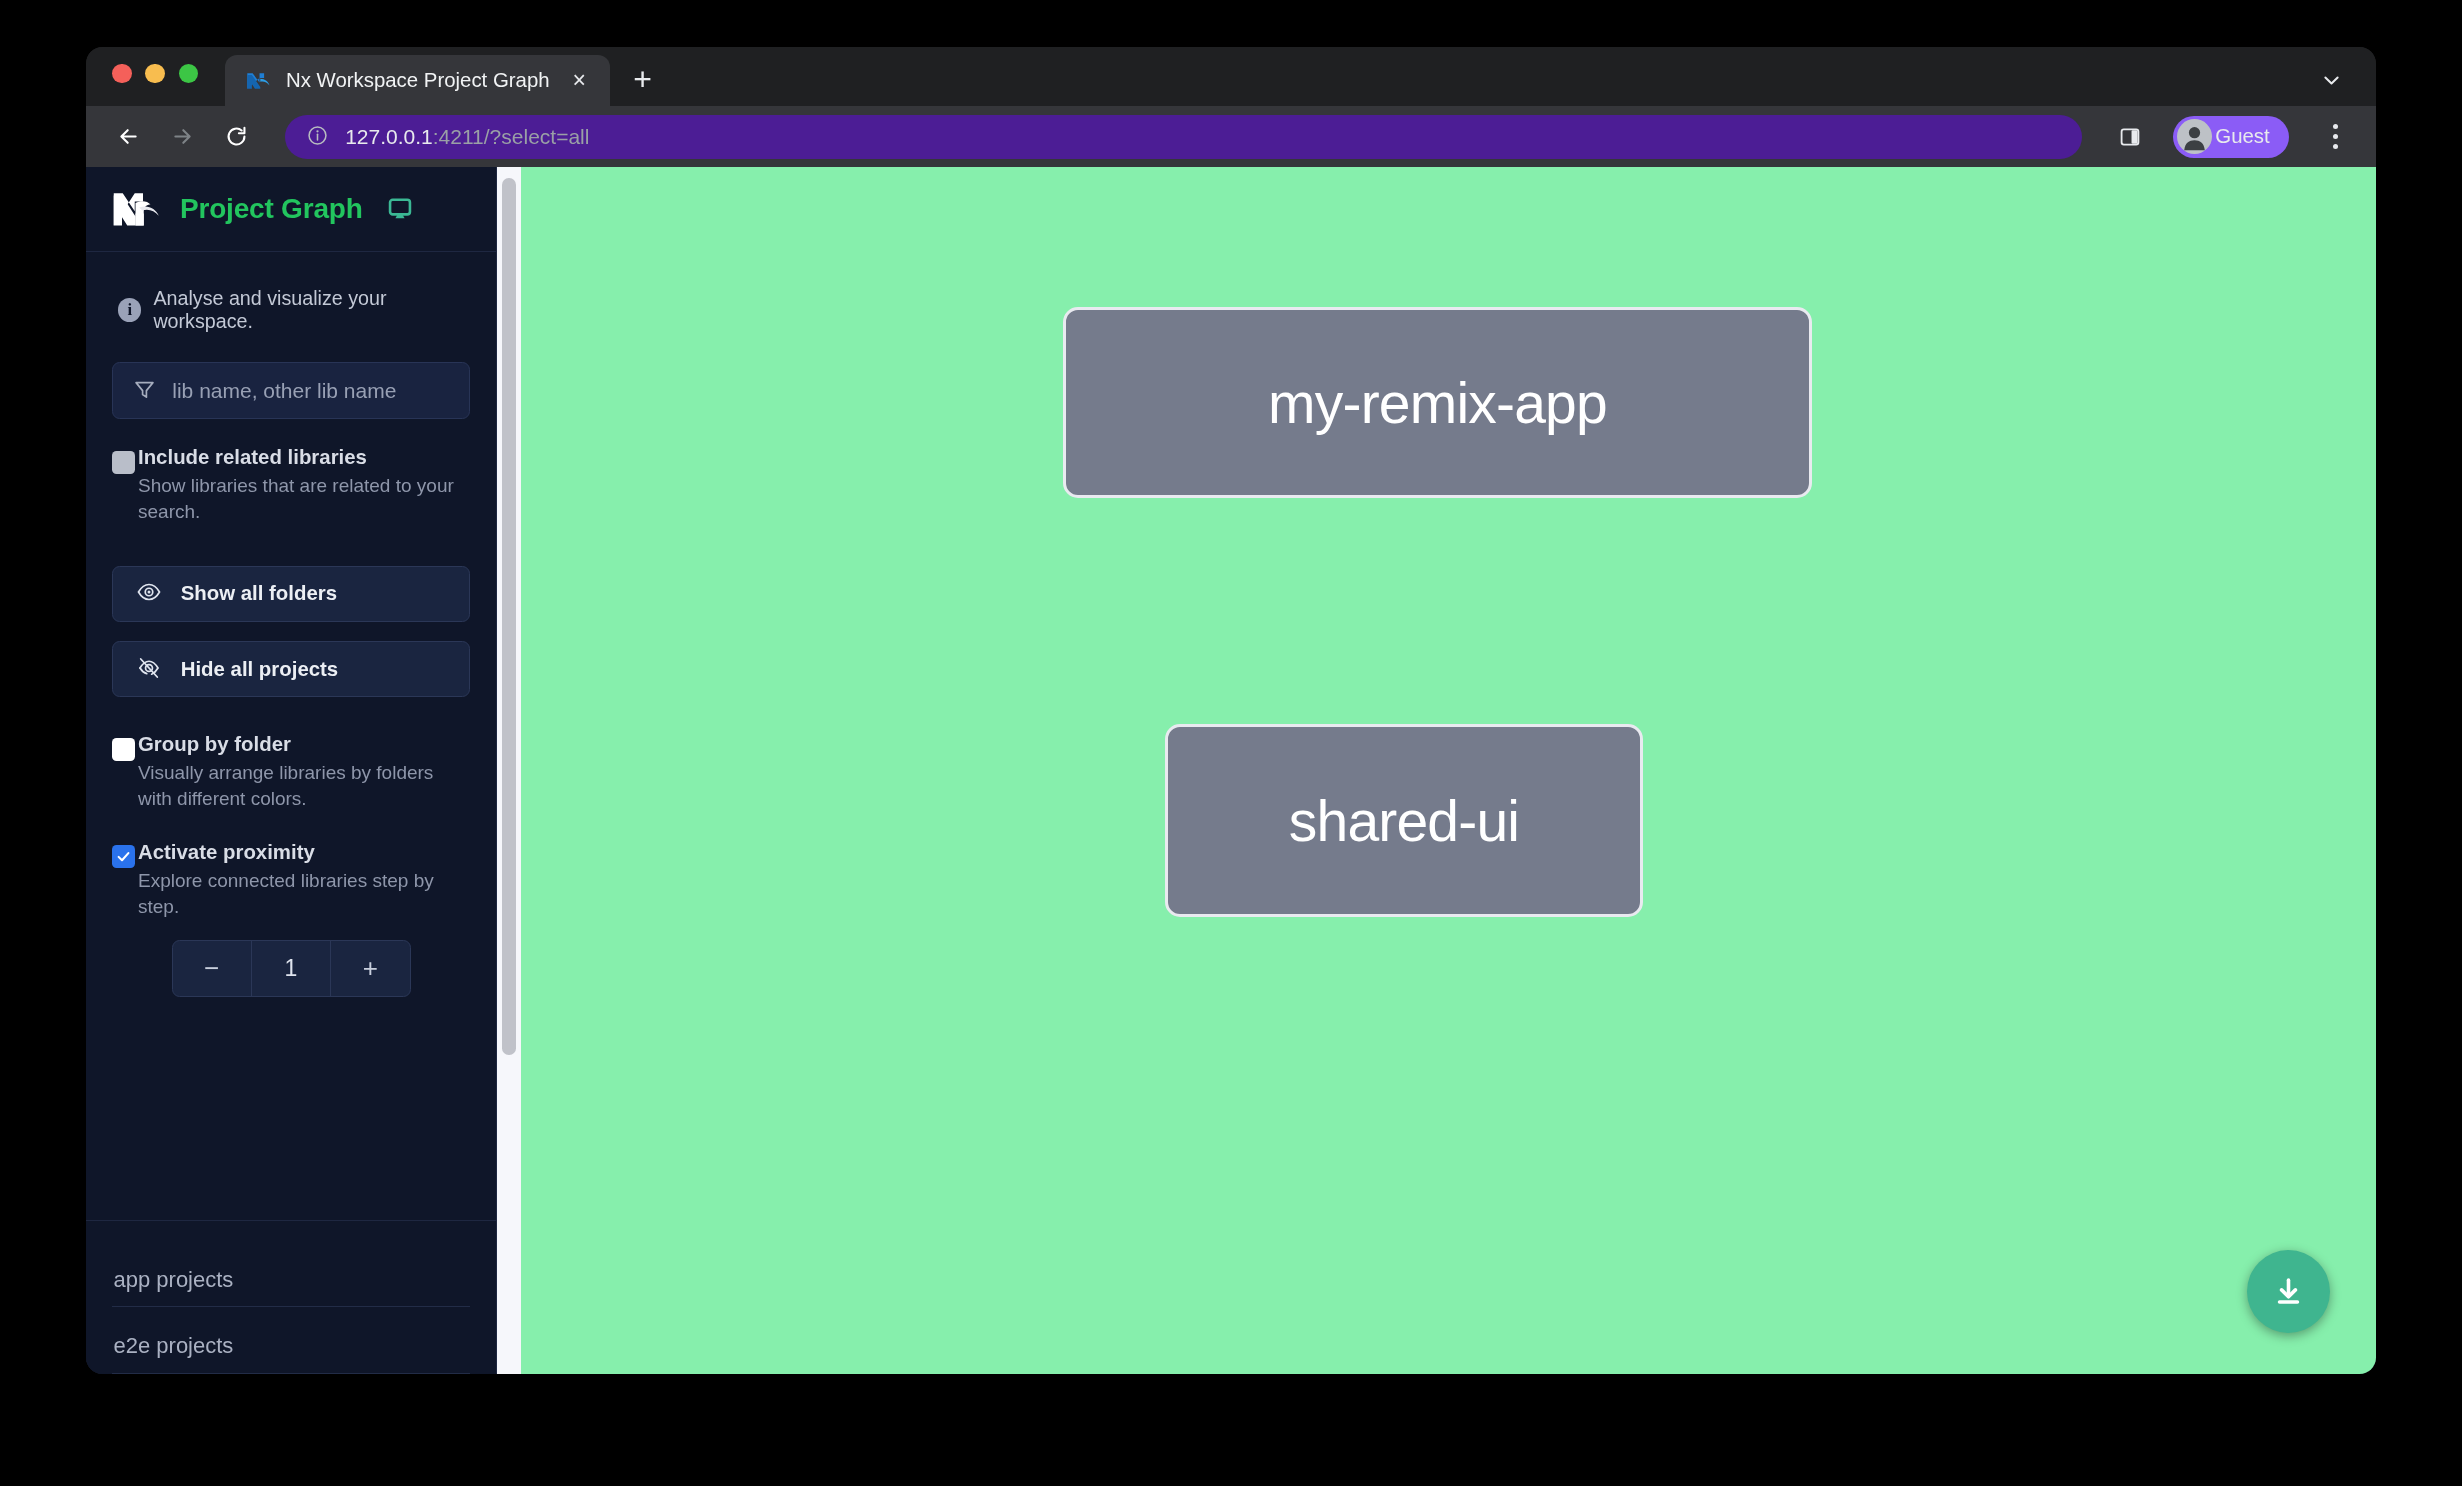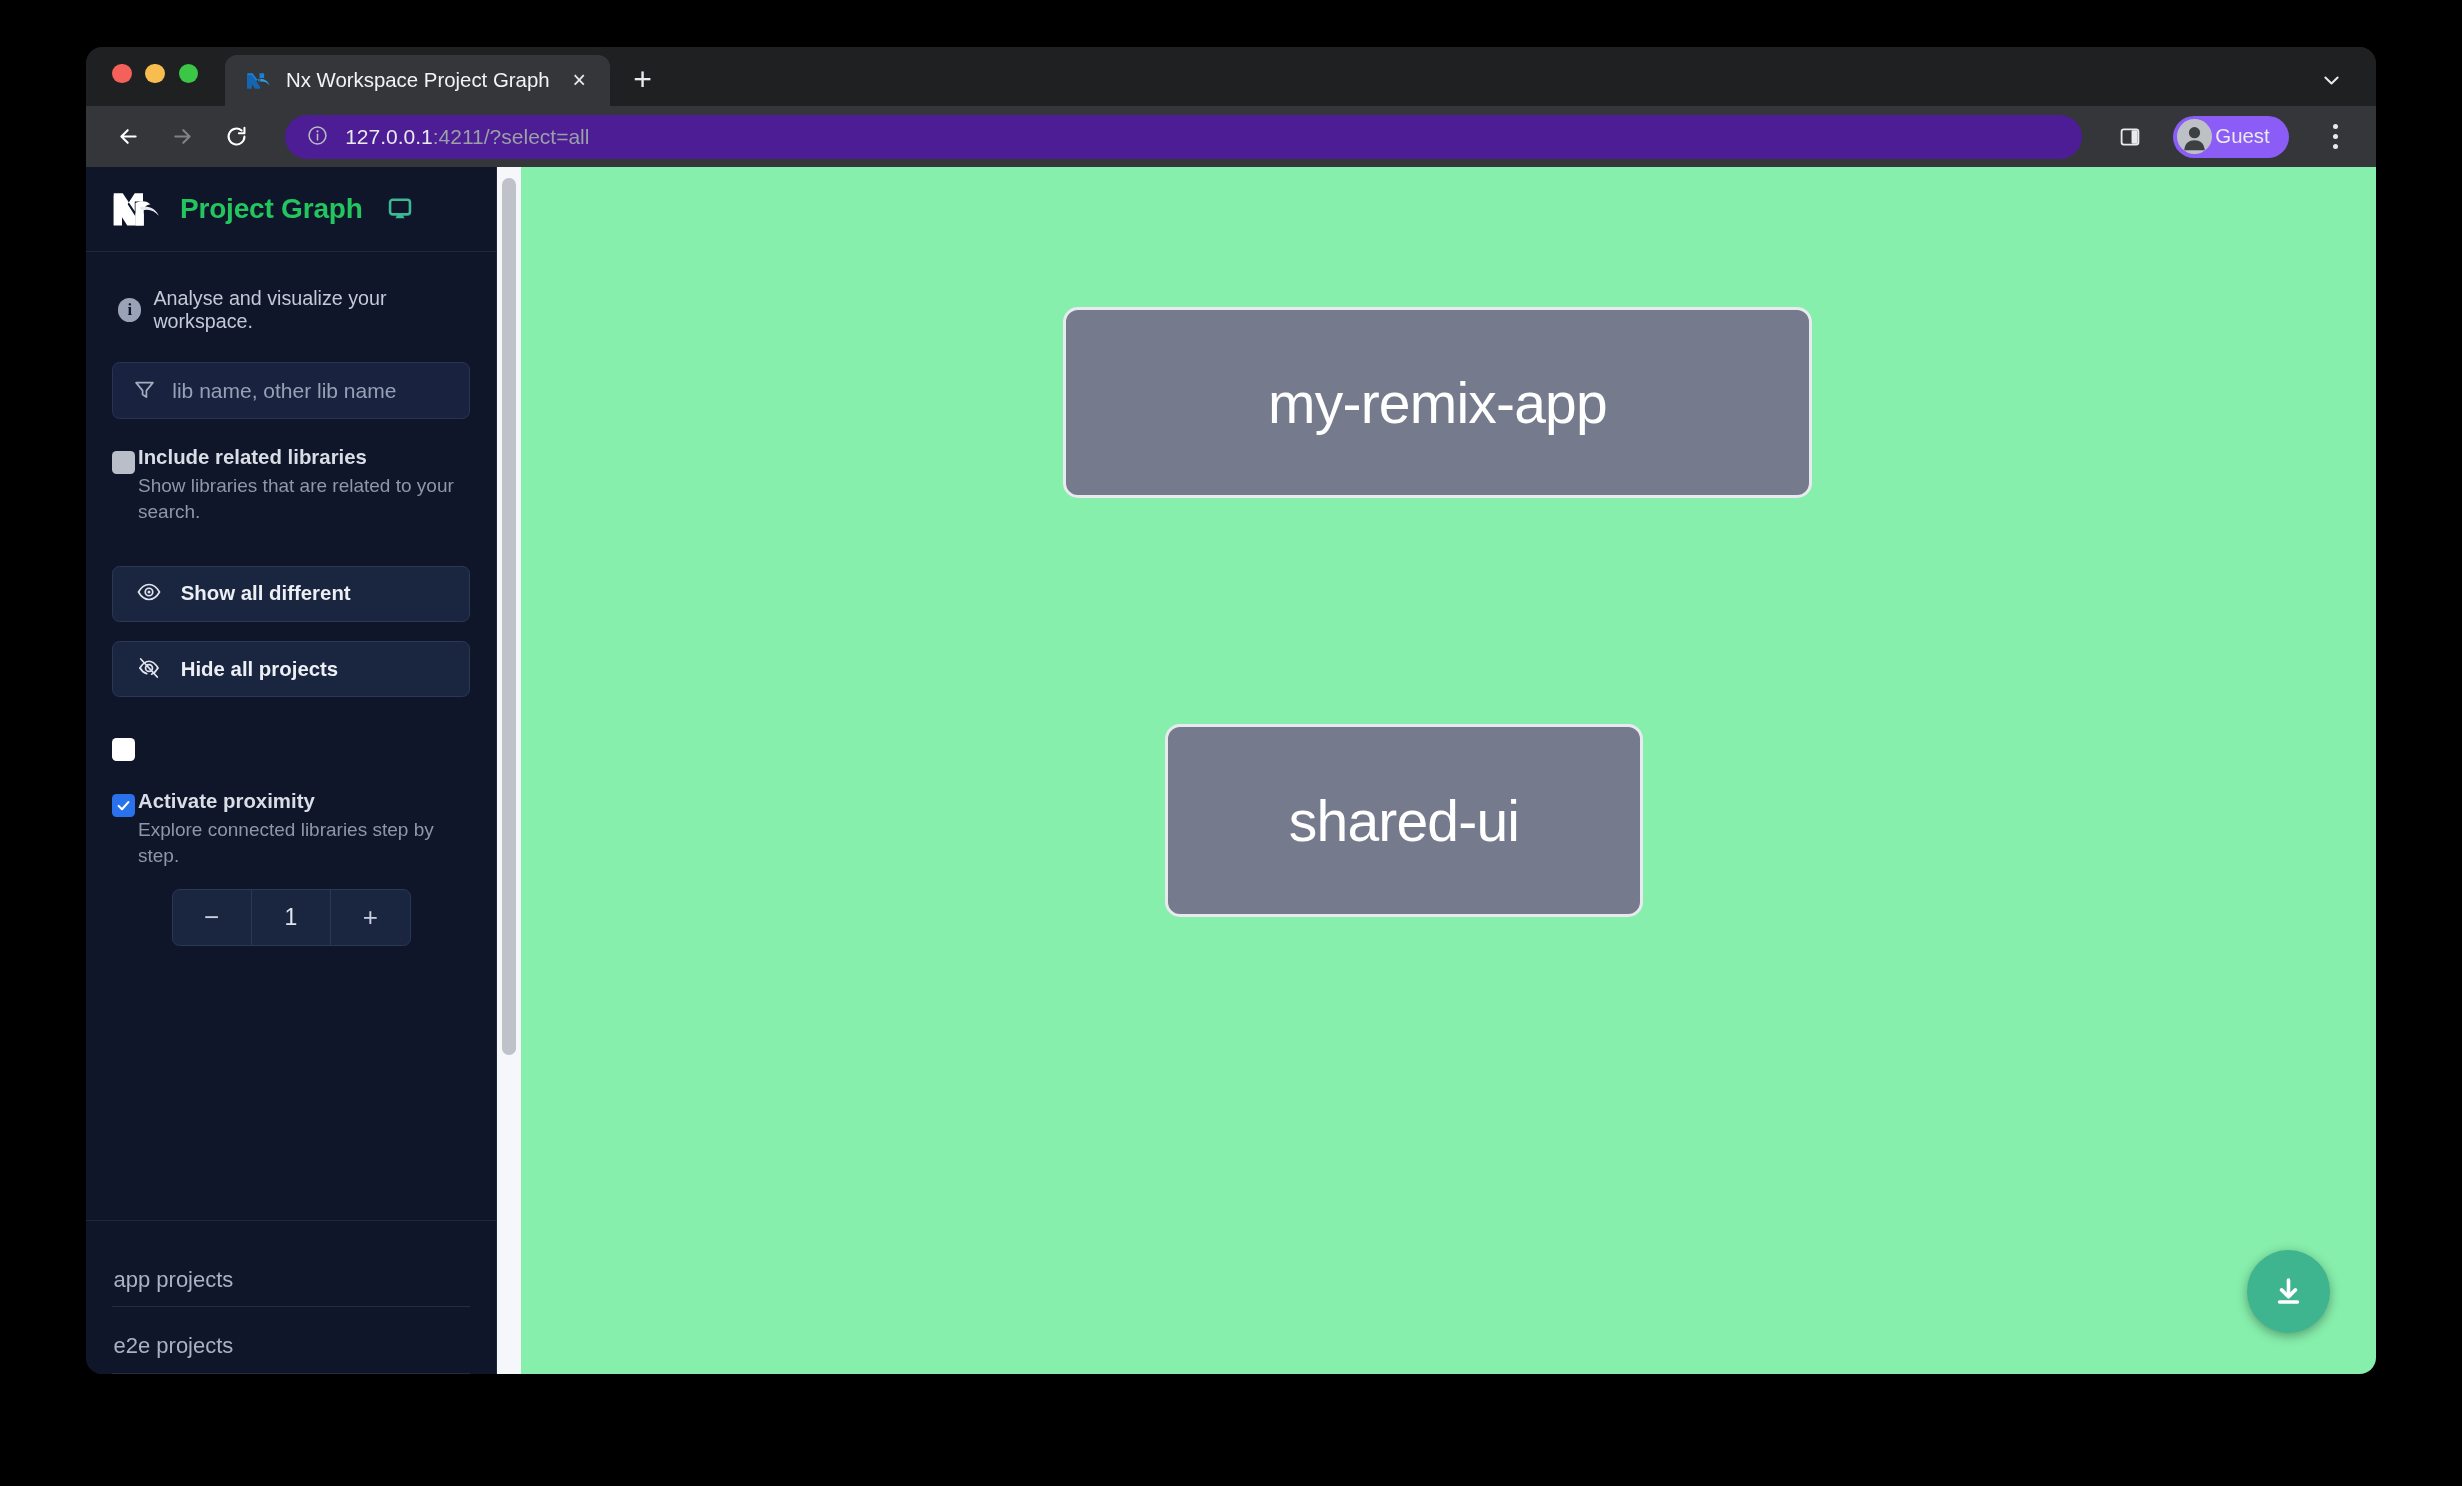--- a/index.html
+++ b/index.html
@@ -468,37 +468,41 @@
         </div>
 
         <div class="sidebar-btn first">
           <span>
             <svg viewBox="0 0 32 32" width="24" height="24">
               <path d="M2 16 C6 9 11 6 16 6 C21 6 26 9 30 16 C26 23 21 26 16 26 C11 26 6 23 2 16 Z" fill="none" stroke="#dfe4ee" stroke-width="2.3"></path>
               <circle cx="16" cy="16" r="5" fill="none" stroke="#dfe4ee" stroke-width="2.3"></circle>
               <circle cx="16" cy="16" r="2" fill="#dfe4ee"></circle>
             </svg>
           </span>
-          <span class="sidebar-btn-label">Show all different</span>
+          <span class="sidebar-btn-label">Show all folders</span>
         </div>
 
         <div class="sidebar-btn">
           <span>
             <svg viewBox="0 0 32 32" width="24" height="24">
               <path d="M4 16 C8 9.5 12 7 16 7 C20 7 24 9.5 28 16 C25.5 20.3 22.5 23 19.5 24.3" fill="none" stroke="#dfe4ee" stroke-width="2.3" stroke-linecap="round"></path>
               <path d="M13 23.6 C9.6 22.6 6.4 20 4 16" fill="none" stroke="#dfe4ee" stroke-width="2.3" stroke-linecap="round"></path>
               <circle cx="16" cy="16" r="4.6" fill="none" stroke="#dfe4ee" stroke-width="2.3"></circle>
               <path d="M5 4 L27 28" stroke="#dfe4ee" stroke-width="2.4" stroke-linecap="round"></path>
             </svg>
           </span>
           <span class="sidebar-btn-label">Hide all projects</span>
         </div>
 
         <div class="option-block" style="margin-top:36px;">
           <span class="checkbox white"></span>
+          <span class="option-text">
+            <span class="option-label">Group by folder</span>
+            <span class="option-desc">Visually arrange libraries by folders with different colors.</span>
+          </span>
         </div>
 
         <div class="option-block" style="margin-top:29px;">
           <span class="checkbox blue">
             <svg class="tick" viewBox="0 0 20 20">
               <path d="M3.5 10.5 L8 15 L16.5 5.5" fill="none" stroke="#ffffff" stroke-width="2.8" stroke-linecap="round" stroke-linejoin="round"></path>
             </svg>
           </span>
           <span class="option-text">
             <span class="option-label">Activate proximity</span>

